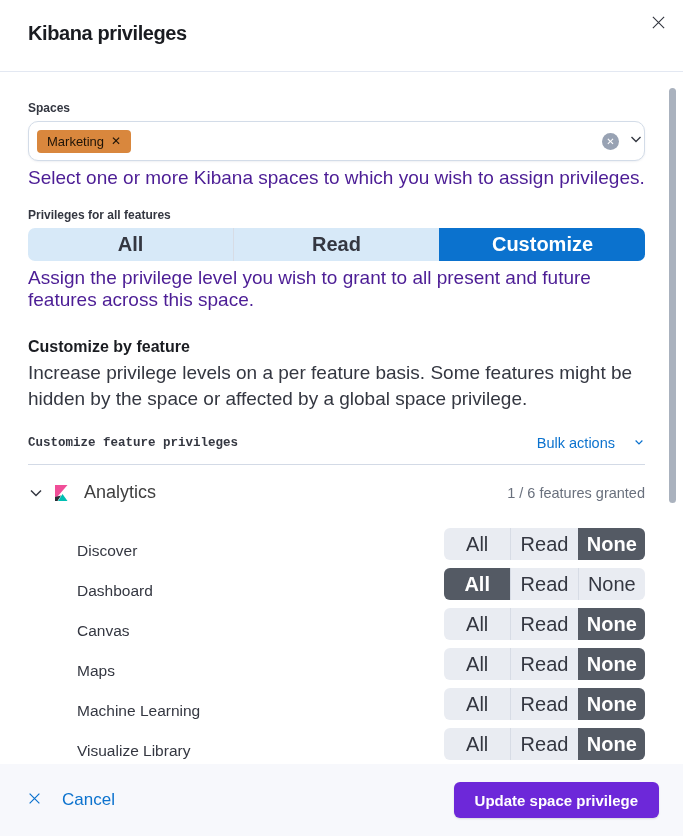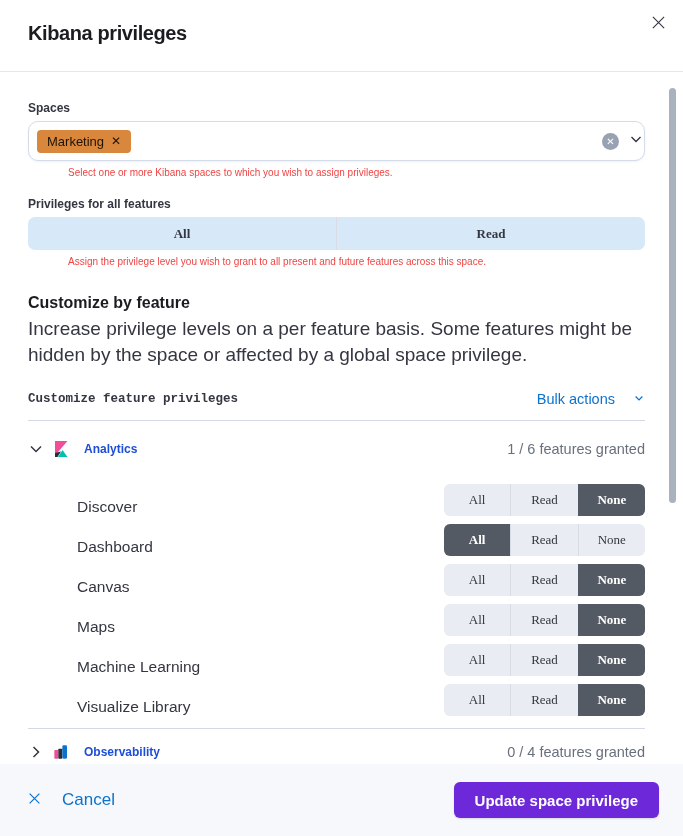--- a/index.html
+++ b/index.html
@@ -52,21 +52,21 @@
     cursor: pointer;
   }
   .tag-x { font-size: 12px; line-height: 1; }
   .combo-right { margin-left: auto; display: flex; align-items: center; gap: 9px; }
   .clear-circle {
     width: 17px; height: 17px; border-radius: 50%;
     background: #98a2b3; color: #fff;
     font-size: 10px; line-height: 17px; text-align: center;
     border: none; cursor: pointer; padding: 0;
   }
-  .help-text { font-size: 10px; color: #ef4444; margin-top: 6px; margin-left: 40px; }
+  .help-text { font-size: 19px; color: #4c1d95; margin-top: 6px; }
   .section-gap { margin-top: 19px; }
   
   .priv-group {
     display: flex;
     height: 33px;
     border-radius: 7px;
     overflow: hidden;
     background: #d7e9f8;
   }
   .priv-seg {
@@ -87,37 +87,37 @@
   .bulk-link {
     background: none; border: none; cursor: pointer; font-family: inherit;
     color: #0b72ce; font-size: 14.5px;
     display: flex; align-items: center; gap: 18px; padding: 0;
   }
   .hr { border: none; border-top: 1px solid #d3dae6; margin-top: 13px; }
   
   .cat-header { display: flex; align-items: center; height: 55px; cursor: pointer; }
   .cat-chevron { width: 16px; display: flex; }
   .cat-icon { margin-left: 9px; display: flex; }
-  .cat-name { margin-left: 15px; font-size: 12px; font-weight: 700; color: #1d4ed8; }
+  .cat-name { margin-left: 15px; font-size: 18px; font-weight: 400; color: #404040; }
   .cat-granted { margin-left: auto; font-size: 14.5px; color: #69707d; }
   .feature-row { display: flex; align-items: flex-end; height: 40px; padding-left: 49px; }
   .feature-name { font-size: 15.5px; color: #343741; }
   .seg-group {
     margin-left: auto;
     display: flex;
     width: 201px; height: 32px;
     background: #e9ecf2;
     border-radius: 6px;
     overflow: hidden;
   }
   .seg {
     flex: 1;
     border: none; cursor: pointer; background: transparent;
-    font-family: Liberation Serif, serif;
-    font-size: 13px; color: #343741;
+    font-family: Liberation Sans, sans-serif;
+    font-size: 20px; color: #343741;
     border-left: 1px solid #d7dce5;
   }
   .seg:first-child { border-left: none; }
   .seg.seg-sel-dark { background: #545a64; color: #fff; font-weight: 700; border-left-color: transparent; }
   .obs-header { height: 46px; }
   .rows-pad { padding-bottom: 6px; }
   
   .modal-footer {
     position: absolute; left: 0; right: 0; bottom: 0;
     height: 72px;
@@ -176,20 +176,21 @@
           </svg>
       </span>
     </span>
   </div>
   <div class="help-text">Select one or more Kibana spaces to which you wish to assign privileges.</div>
 
   <div class="form-label section-gap">Privileges for all features</div>
   <div class="priv-group">
     <button class="priv-seg seg">All</button>
     <button class="priv-seg seg">Read</button>
+    <button class="priv-seg seg seg-sel-blue">Customize</button>
   </div>
   <div class="help-text">Assign the privilege level you wish to grant to all present and future features across this space.</div>
 
   <div class="customize-heading">Customize by feature</div>
   <p class="customize-desc">Increase privilege levels on a per feature basis. Some features might be hidden by the space or affected by a global space privilege.</p>
 
   <div class="table-head">
     <span class="table-label">Customize feature privileges</span>
     <button class="bulk-link">
       <span>Bulk actions</span>

